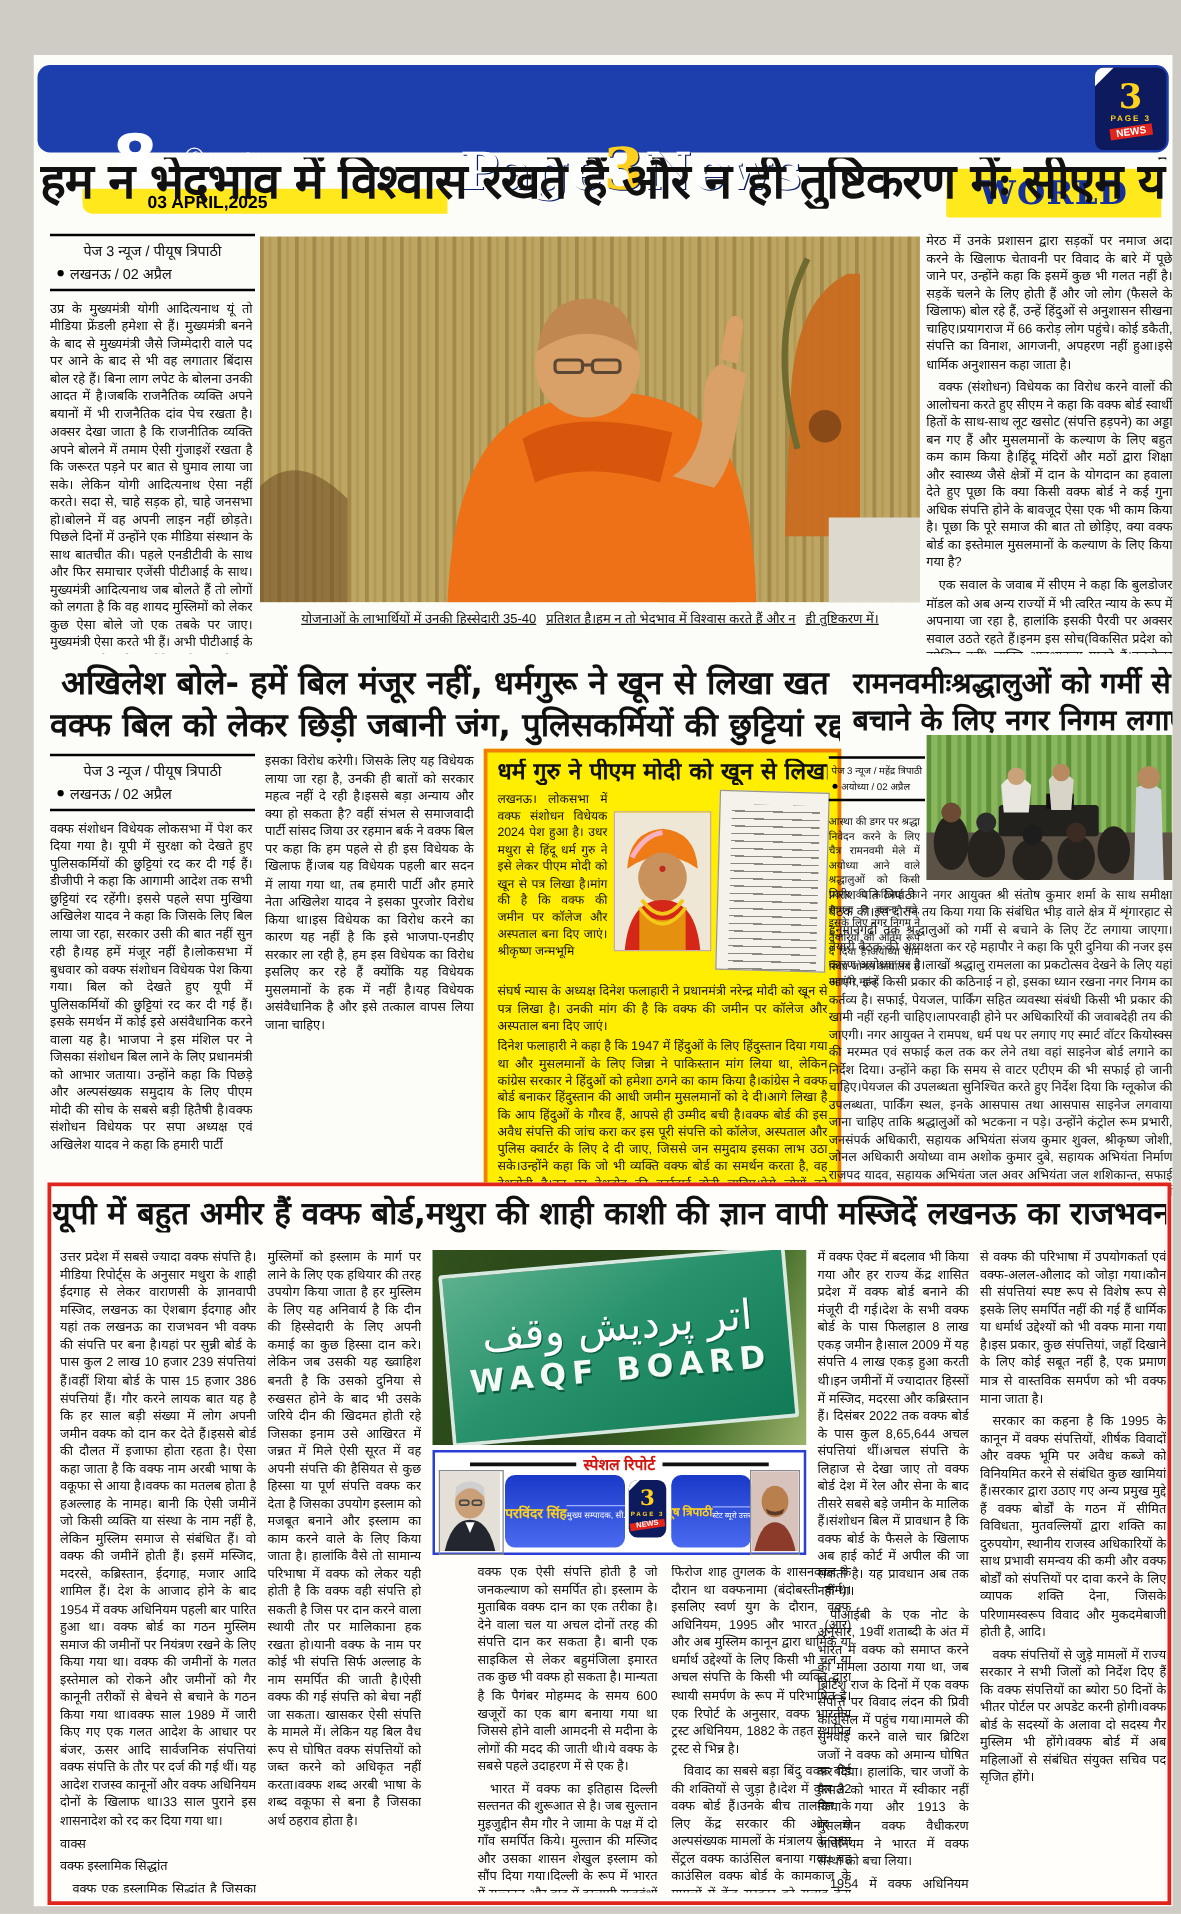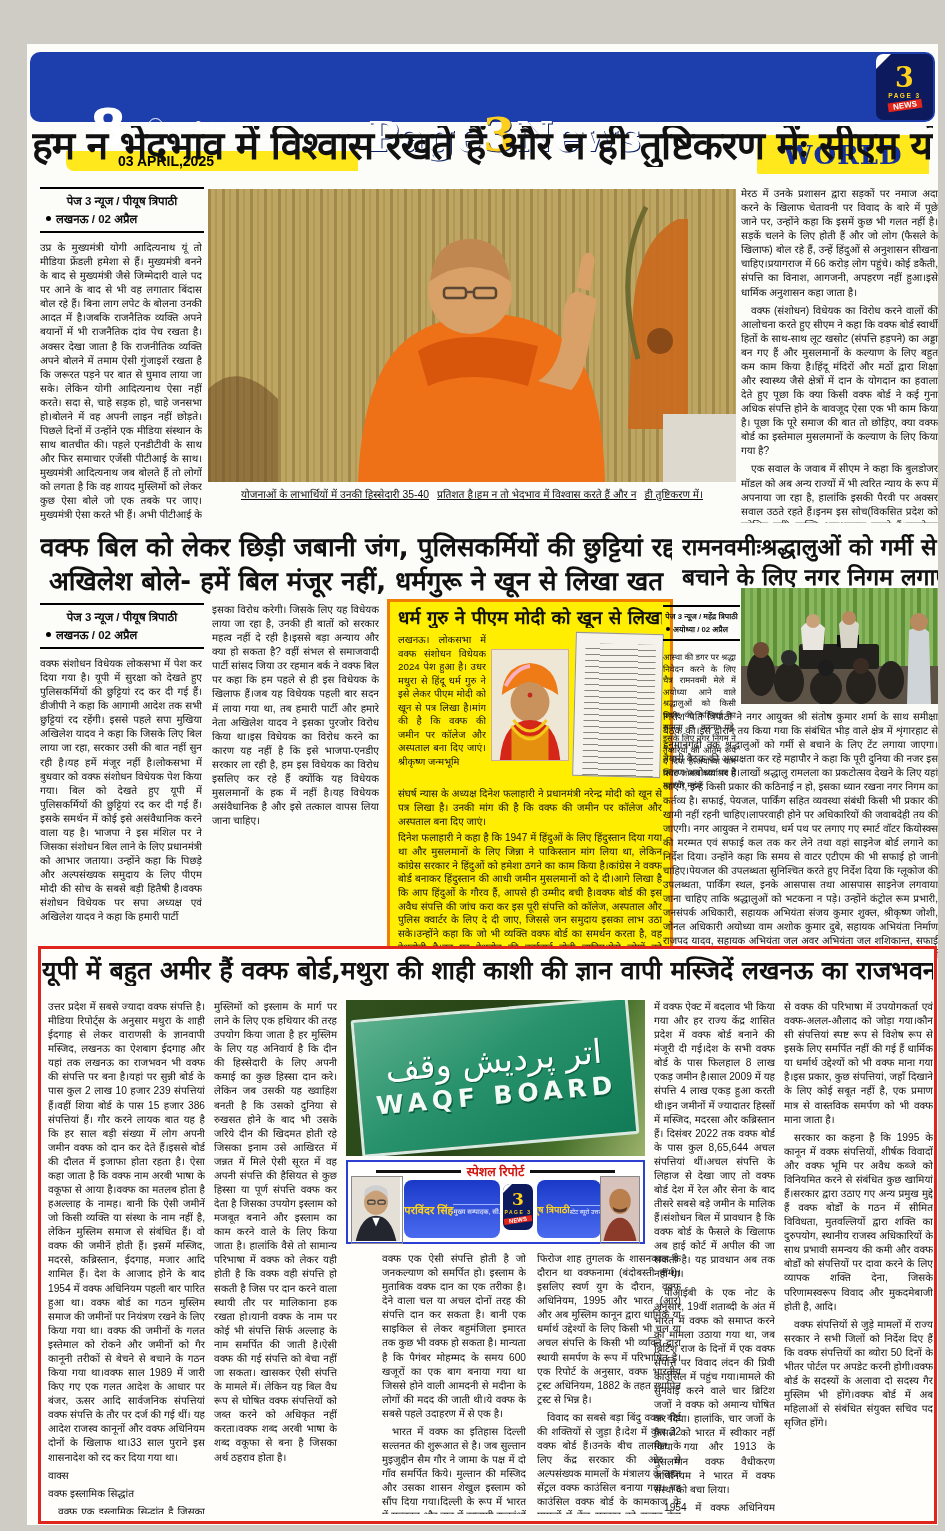--- a/index.html
+++ b/index.html
@@ -30,21 +30,21 @@
   .p3badge.small .n3{font-size:17px;}
   .p3badge.small .pg{font-size:5px;}
   .p3badge.small .nw{font-size:6px;}
   .mh-badge{position:absolute;left:876px;top:54px;width:57px;height:66px;}
 
   
   .h-main{position:absolute;left:32px;top:126px;width:901px;text-align:center;font-size:39px;font-weight:800;line-height:1.05;letter-spacing:-1px;white-space:nowrap;overflow:hidden;font-family:"DejaVu Sans",sans-serif;}
   .h2{font-family:"DejaVu Sans",sans-serif;font-weight:800;}
 
   
-  .byline{border-top:2.5px solid #000;border-bottom:2.5px solid #000;padding:4px 2px 5px 2px;font-weight:bold;overflow:hidden;}
+  .byline{border-top:2.5px solid #000;border-bottom:2.5px solid #000;padding:4px 2px 5px 2px;font-weight:normal;overflow:hidden;}
   .byline .l1{text-align:center;}
   .byline .l2{display:flex;align-items:center;gap:5px;padding-left:4px;margin-top:3px;}
   .dot{width:5px;height:5px;border-radius:50%;background:#000;flex:0 0 auto;}
 
   .caption{font-size:10.4px;overflow:hidden;display:flex;justify-content:center;gap:8px;text-decoration:underline;}
 
   
   .bloodbox{position:absolute;left:387px;top:599px;width:286px;height:385px;background:#ffee00;border:3px solid #f07f00;box-sizing:border-box;padding:5px 8px;overflow:hidden;}
   .bloodbox .bb-head{text-align:center;font-weight:800;font-size:18.5px;line-height:1.15;font-family:"DejaVu Sans",sans-serif;margin-bottom:5px;overflow:hidden;white-space:nowrap;}
   .bb-media{display:flex;gap:5px;}
@@ -147,22 +147,22 @@
     <span>ही तुष्टिकरण में।</span>
   </div>
 
   <div class="abs bodytxt just" style="left:741px;top:187px;width:197px;height:336px;">
     <p>मेरठ में उनके प्रशासन द्वारा सड़कों पर नमाज अदा करने के खिलाफ चेतावनी पर विवाद के बारे में पूछे जाने पर, उन्होंने कहा कि इसमें कुछ भी गलत नहीं है। सड़कें चलने के लिए होती हैं और जो लोग (फैसले के खिलाफ) बोल रहे हैं, उन्हें हिंदुओं से अनुशासन सीखना चाहिए।प्रयागराज में 66 करोड़ लोग पहुंचे। कोई डकैती, संपत्ति का विनाश, आगजनी, अपहरण नहीं हुआ।इसे धार्मिक अनुशासन कहा जाता है।</p>
     <p>वक्फ (संशोधन) विधेयक का विरोध करने वालों की आलोचना करते हुए सीएम ने कहा कि वक्फ बोर्ड स्वार्थी हितों के साथ-साथ लूट खसोट (संपत्ति हड़पने) का अड्डा बन गए हैं और मुसलमानों के कल्याण के लिए बहुत कम काम किया है।हिंदू मंदिरों और मठों द्वारा शिक्षा और स्वास्थ्य जैसे क्षेत्रों में दान के योगदान का हवाला देते हुए पूछा कि क्या किसी वक्फ बोर्ड ने कई गुना अधिक संपत्ति होने के बावजूद ऐसा एक भी काम किया है। पूछा कि पूरे समाज की बात तो छोड़िए, क्या वक्फ बोर्ड का इस्तेमाल मुसलमानों के कल्याण के लिए किया गया है?</p>
     <p>एक सवाल के जवाब में सीएम ने कहा कि बुलडोजर मॉडल को अब अन्य राज्यों में भी त्वरित न्याय के रूप में अपनाया जा रहा है, हालांकि इसकी पैरवी पर अक्सर सवाल उठते रहते हैं।इनम इस सोच(विकसित प्रदेश को उपेक्षित नहीं) व्यक्ति आवश्यकता मानते हैं।बुलडोजर का इस्तेमाल अवैध निर्माण और अतिक्रमण हटाने के लिए भी किया जा सकता है।</p>
   </div>
 
   <div class="abs h2" style="left:40px;top:531px;width:632px;text-align:center;font-size:26px;line-height:1.3;white-space:nowrap;overflow:hidden;">
+    <div>अखिलेश बोले- हमें बिल मंजूर नहीं, धर्मगुरू ने खून से लिखा खत</div>
     <div>वक्फ बिल को लेकर छिड़ी जबानी जंग, पुलिसकर्मियों की छुट्टियां रद्द</div>
-    <div>अखिलेश बोले- हमें बिल मंजूर नहीं, धर्मगुरू ने खून से लिखा खत</div>
   </div>
 
   <div class="abs byline" style="left:40px;top:603px;width:160px;font-size:11.5px;">
     <div class="l1">पेज 3 न्यूज /  पीयूष त्रिपाठी</div>
     <div class="l2">
       <span class="dot"></span>
       <span>लखनऊ  / 02  अप्रैल</span>
     </div>
   </div>
 

